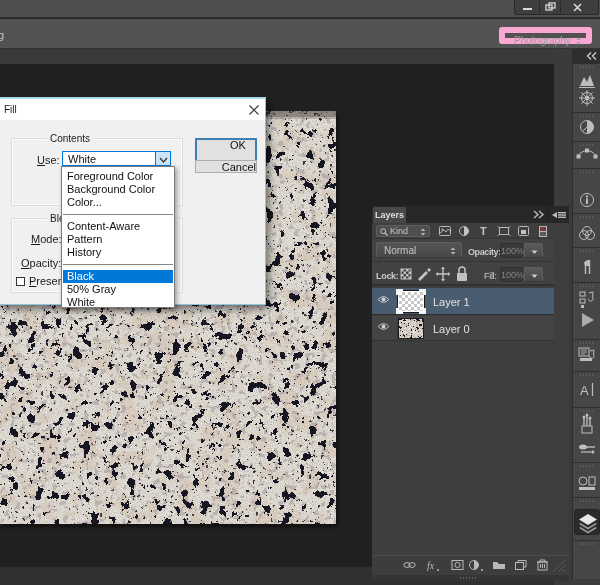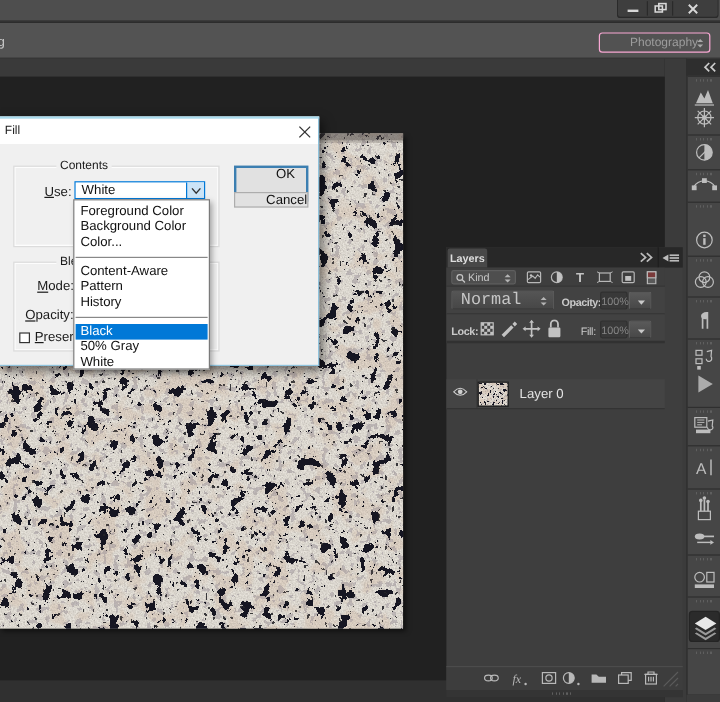--- a/index.html
+++ b/index.html
@@ -8,22 +8,22 @@
 #stage { position:relative; width:600px; height:585px; }
 .abs { position:absolute; }
 
 
 #titlebar { left:0; top:0; width:600px; height:18px; background:#4e4e4e; border-bottom:1px solid #2e2e2e; }
 #winbtns { left:514px; top:0; width:85px; height:15px; background:#3e3e3e;
   border:1px solid #2a2a2a; border-top:none; border-radius:0 0 3px 3px; }
 .wbdiv { position:absolute; top:1px; bottom:1px; width:1px; background:#2a2a2a; }
 #optionsbar { left:0; top:19px; width:600px; height:30px; background:#535353; border-bottom:1px solid #323232; }
 #gtxt { left:-2px; top:29px; color:#c8c8c8; font-size:11px; }
-#wspace { left:499px; top:27px; width:93px; height:17px; border:1px solid #f9a8d4; border-radius:3px;
-  background:#525252; color:#9d9d9d; font-size:10px; line-height:15px; padding-left:25px; }
+#wspace { left:499px; top:27px; width:93px; height:17px; border:6px solid #f9a8d4; border-radius:3px;
+  background:#525252; color:#9d9d9d; font-size:10px; line-height:15px; padding-left:9px; }
 #tabband { left:0; top:49px; width:554px; height:15px; background:#3a3a3a; }
 
 
 #canvasarea { left:0; top:64px; width:554px; height:521px; background:#212121; }
 #statusband { left:0; top:567px; width:554px; height:18px; background:#303030; }
 #granitewrap { left:0; top:111px; width:336px; height:413px; box-shadow:2px 3px 4px rgba(0,0,0,0.55); }
 
 
 #gutter { left:554px; top:49px; width:18px; height:536px; background:#3b3b3b; }
 #iconstrip { left:572px; top:49px; width:28px; height:530px; background:#464646; border-left:1px solid #2c2c2c; }
@@ -37,21 +37,21 @@
 #panel { left:372px; top:206px; width:197px; height:369px; background:#3e3e3e; }
 #ptabbar { left:0; top:0; width:197px; height:17px; background:#282828; }
 #ptab { position:absolute; left:1px; top:1px; width:33px; height:16px; background:#484848;
   color:#dedede; font-size:9px; font-weight:bold; text-align:center; line-height:16px; border-radius:2px 2px 0 0;}
 #prow1 { left:0; top:17px; width:182px; height:16px; background:#3e3e3e; border-bottom:1px solid #353535;}
 #kindbox { position:absolute; left:4px; top:2px; width:54px; height:12px; background:#4e4e4e;
   border:1px solid #5e5e5e; border-radius:2px; color:#c5c5c5; font-size:9px; line-height:10px; }
 #prow2 { left:0; top:33px; width:182px; height:23px; background:#424242; border-bottom:1px solid #353535;}
 #prow3 { left:0; top:56px; width:182px; height:24px; background:#424242; border-bottom:2px solid #313131;}
 .pselect { position:absolute; background:linear-gradient(#555555,#474747); border:1px solid #5e5e5e;
-  border-bottom-color:#393939; border-radius:2px; color:#c6c6c6; font-size:14px;font-family:Liberation Mono, monospace; }
+  border-bottom-color:#393939; border-radius:2px; color:#c6c6c6; font-size:10px; }
 .pvalbox { position:absolute; width:23px; height:15px; background:#393939; border:1px solid #303030;
   color:#858585; font-size:9px; line-height:14px; text-align:center; border-radius:2px;}
 .pdropbtn { position:absolute; width:19px; height:15px; background:linear-gradient(#5a5a5a,#484848);
   border:1px solid #5e5e5e; border-bottom-color:#383939; border-radius:2px; }
 .plabel { position:absolute; color:#c9c9c9; font-size:10px; }
 #lrow1 { left:0; top:82px; width:182px; height:27px; background:#4a5c70; border-bottom:1px solid #2c2c2c;}
 #lrow2 { left:0; top:110px; width:182px; height:25px; background:#444444; border-bottom:1px solid #333333;}
 .eyewrap { position:absolute; left:4px; top:0; width:22px; height:100%; border-right:1px solid #383838; }
 .lthumb { position:absolute; left:26px; top:3px; width:26px; height:21px; }
 .lname { position:absolute; left:61px; color:#e3e3e3; font-size:11px; }
@@ -370,20 +370,34 @@
         </g>
       </svg>
       <div class="plabel" style="left:112px;top:9px;font-weight:normal;font-size:9px;letter-spacing:-0.3px">Fill:</div>
       <div class="pvalbox" style="left:128px;top:5px">100%</div>
       <div class="pdropbtn" style="left:152px;top:5px">
         <svg style="position:absolute;left:6px;top:6px" width="7" height="5" viewBox="0 0 7 5">
             <path d="M0.5 0.5 L3.5 4 L6.5 0.5 Z" fill="#c9c9c9"></path>
           </svg>
       </div>
     </div>
+    <div id="lrow1" class="abs">
+      <div class="eyewrap">
+        <svg style="position:absolute;left:1px;top:7px" width="13" height="9" viewBox="0 0 14 10">
+          <path d="M1 5 Q7 -1.5 13 5 Q7 11.5 1 5 Z" fill="none" stroke="#cfcfcf" stroke-width="1"></path>
+          <circle cx="7" cy="5" r="2.2" fill="#cfcfcf"></circle>
+        </svg>
+      </div>
+      <div class="lthumb" style="background:
+        repeating-conic-gradient(#c8c8c8 0 25%, #ffffff 0 50%) 0 0/6px 6px;border:1px solid #fff; outline:1px solid #1a1a1a;"></div>
+      <svg class="abs" style="left:24px;top:1px" width="30" height="25" viewBox="0 0 30 25">
+        <path d="M1 6 L1 1 L7 1 M23 1 L29 1 L29 6 M29 19 L29 24 L23 24 M7 24 L1 24 L1 19" stroke="#f2f2f2" stroke-width="2" fill="none"></path>
+      </svg>
+      <div class="lname" style="top:8px">Layer 1</div>
+    </div>
     <div id="lrow2" class="abs">
       <div class="eyewrap">
         <svg style="position:absolute;left:1px;top:6px" width="13" height="9" viewBox="0 0 14 10">
           <path d="M1 5 Q7 -1.5 13 5 Q7 11.5 1 5 Z" fill="none" stroke="#cfcfcf" stroke-width="1"></path>
           <circle cx="7" cy="5" r="2.2" fill="#cfcfcf"></circle>
         </svg>
       </div>
       <div class="lthumb" style="top:2px;border:1px solid #1e1e1e">
         <svg width="24" height="19" viewBox="0 0 96 76">
           <rect width="96" height="76" fill="#e9e3da"></rect>

